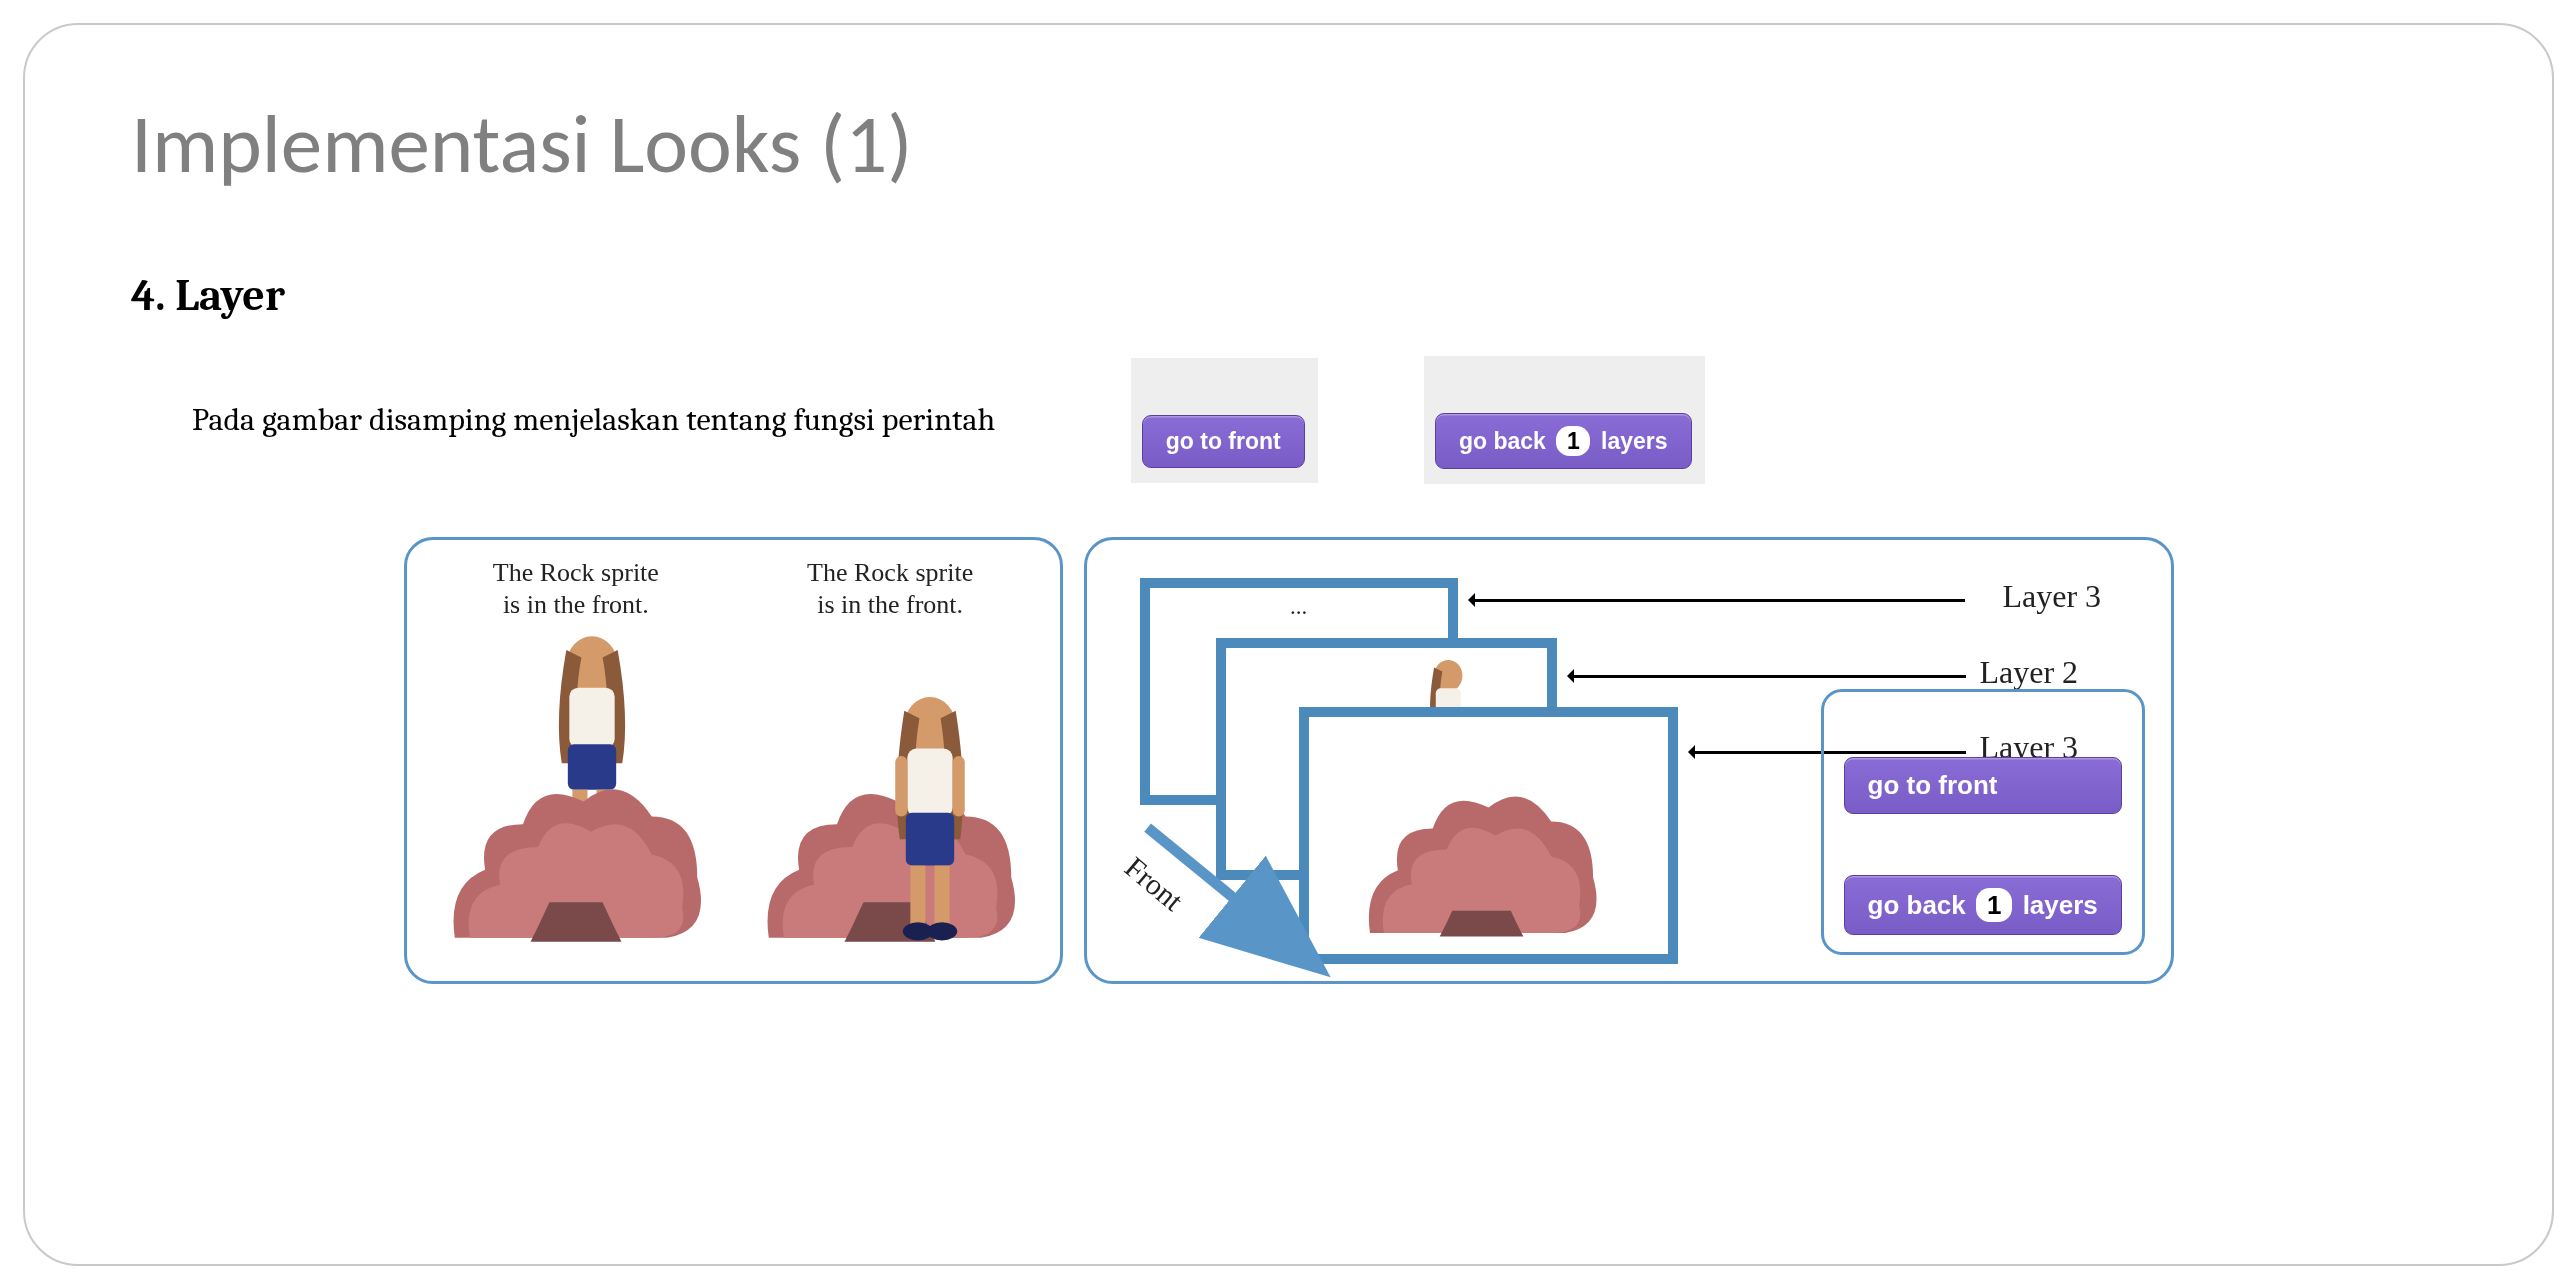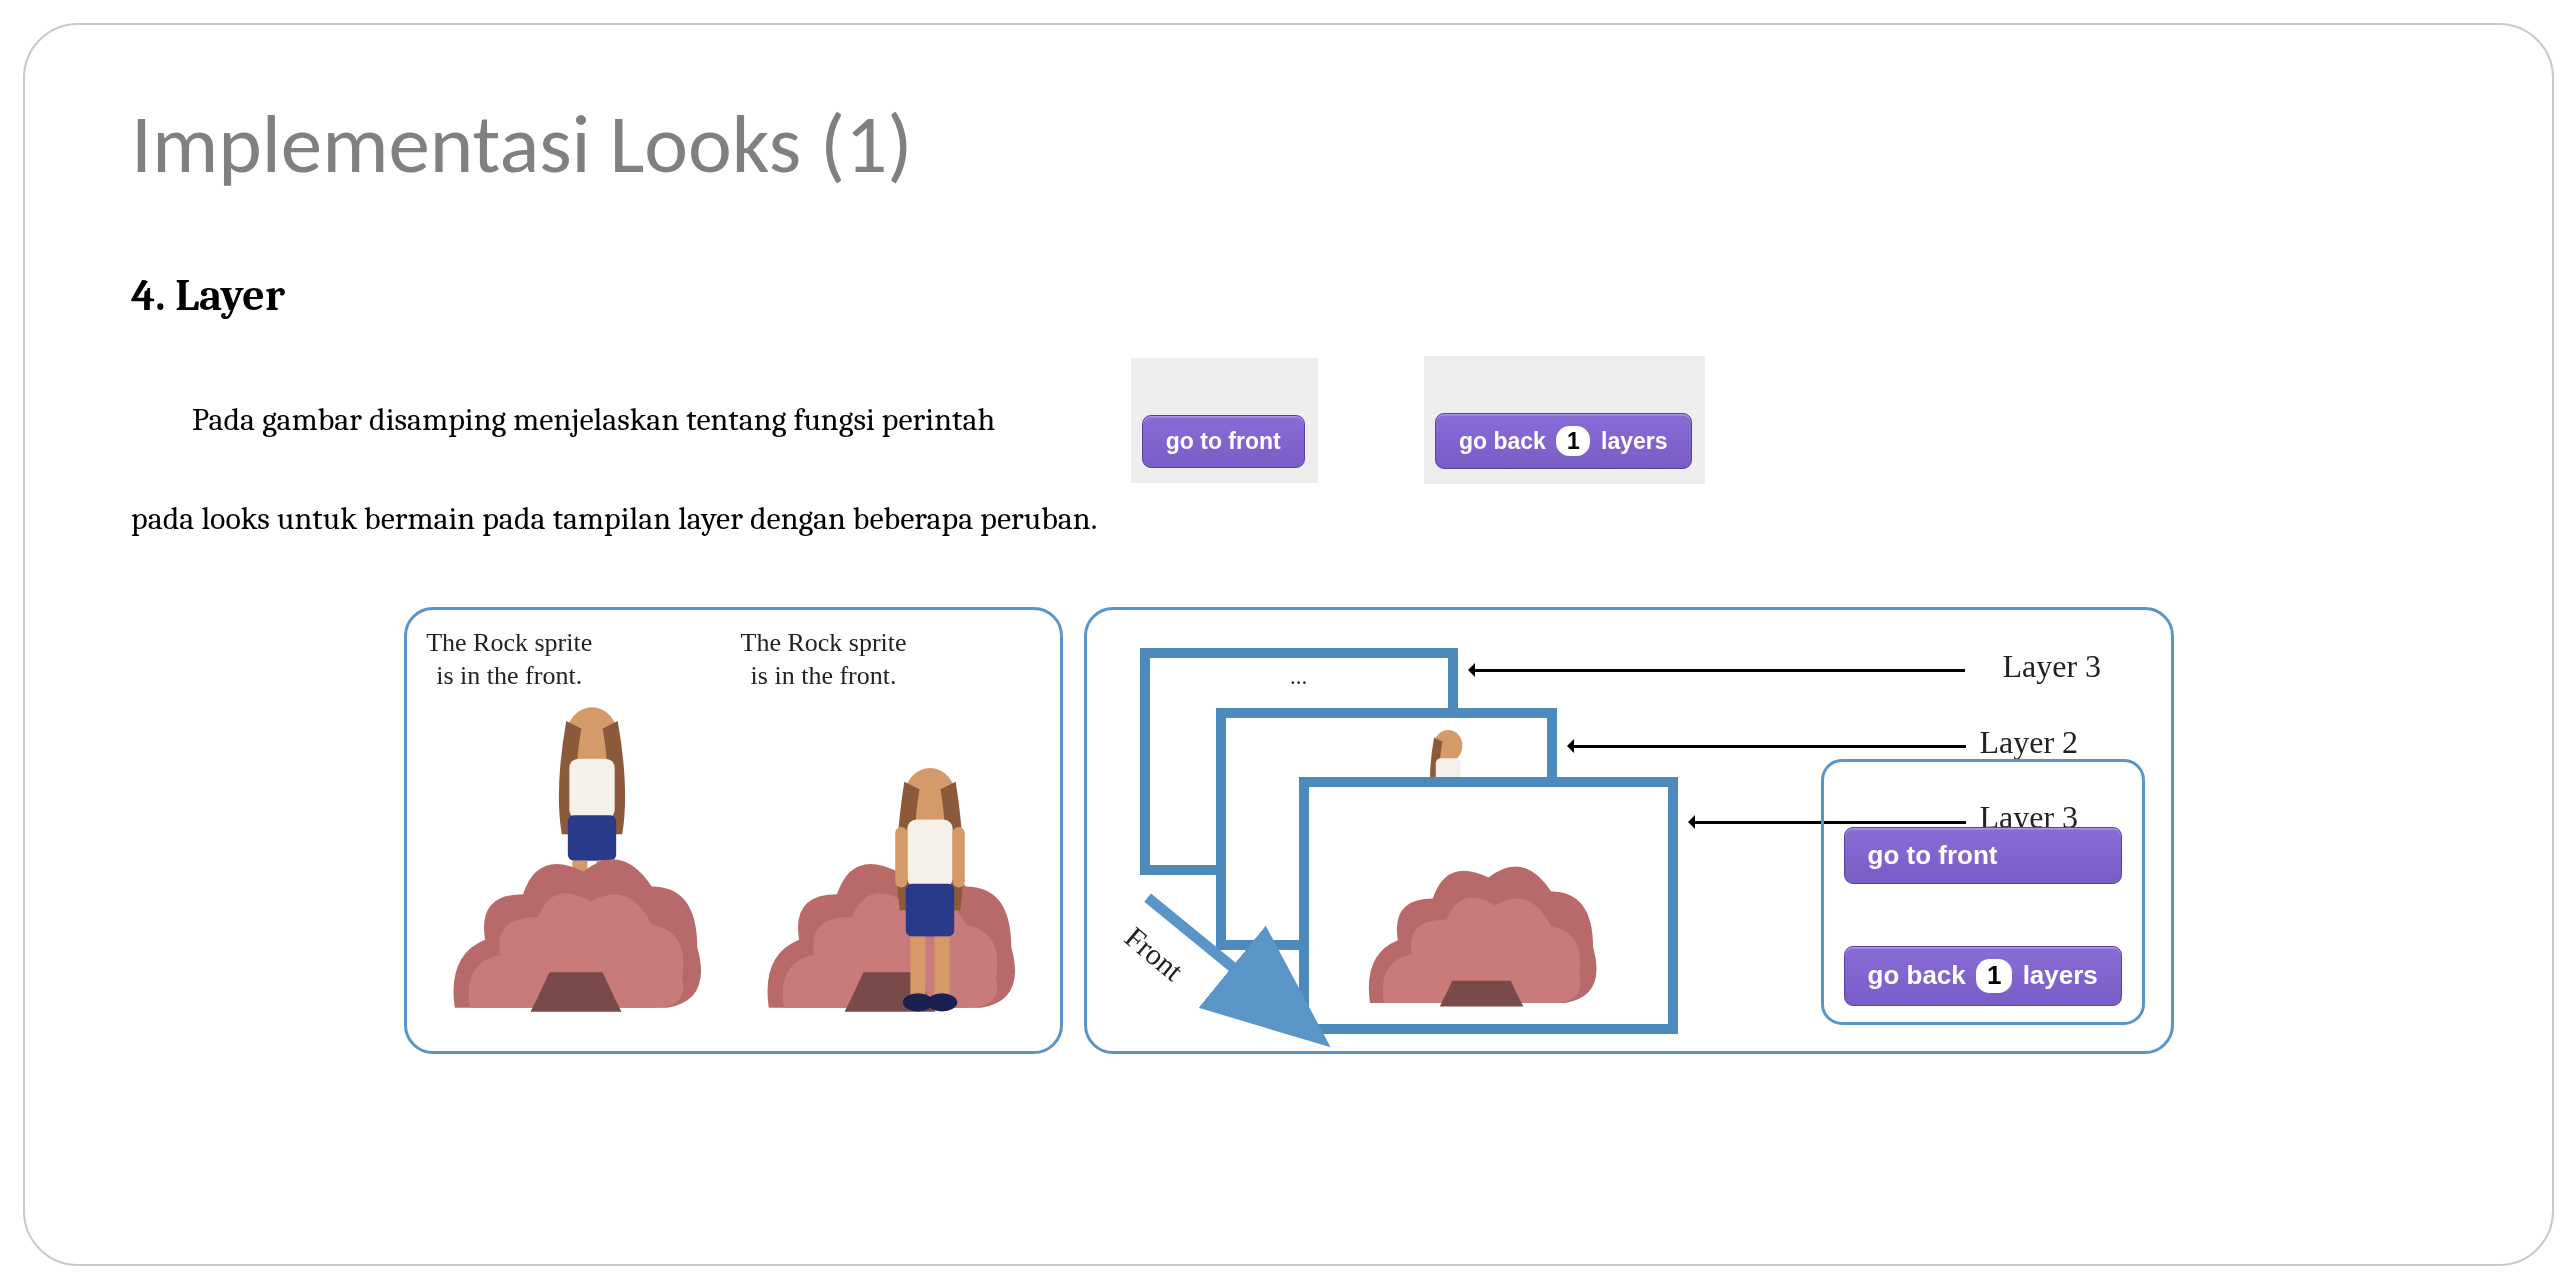--- a/index.html
+++ b/index.html
@@ -22,21 +22,21 @@
     box-shadow: inset 0 1.5px 0 rgba(255,255,255,.3);
     margin-top: 48px;
   }
   .block-wrap { background: #eee; padding: 9px 13.6px 15px 10.6px; display: inline-block; }
   .block .pill { background: #fff; color: #000; border-radius: 13.6px; padding: 1.5px 10.6px; font-weight: 700; }
   .block.sm { font-size: 23px; }
   .block.md { font-size: 26px; }
   .illus-row { display: flex; justify-content: center; gap: 21px; margin-top: 53px; }
   .panel { border: 3.8px solid #5a95c8; border-radius: 29px; background: #fff; font-family: 'Comic Sans MS', cursive; color: #222; }
   .panel.a { width: 659px; height: 447px; padding: 16.7px 19.7px; display: flex; gap: 15px; }
-  .panel.a .half { flex: 1; display: flex; flex-direction: column; align-items: flex-start; }
+  .panel.a .half { flex: 1; display: flex; flex-direction: column; align-items: center; }
   .panel.a .cap { font-size: 26px; text-align: center; line-height: 1.25; margin-bottom: 9px; }
   .sprite-box { flex: 1; width: 100%; position: relative; }
   .rock { position: absolute; left: 50%; bottom: 7.6px; transform: translateX(-50%); }
   .girl { position: absolute; }
   .panel.b { width: 1090px; height: 447px; position: relative; }
   .layer-card { position: absolute; border: 10.6px solid #4c8abb; background: #fff; }
   .lc3 { left: 53px; top: 38px; width: 318px; height: 227px; }
   .lc2 { left: 129px; top: 98px; width: 341px; height: 242px; }
   .lc1 { left: 212px; top: 167px; width: 379px; height: 257px; overflow: hidden; }
   .lc3 .dots { font-family: 'Comic Sans MS', cursive; font-size: 23px; text-align: center; margin-top: 6px; }
@@ -70,21 +70,20 @@
       <span class="block-wrap">
         <span class="block sm">
           <span>go back</span>
           <span class="pill">1</span>
           <span>layers</span>
         </span>
       </span>
     </div>
   </div>
 
-  <div class="para">pada looks untuk bermain pada tampilan layer dengan beberapa peruban.</div>
 
   <div class="illus-row">
 
     <div class="panel a">
       <div class="half">
         <div class="cap">
           <span>The Rock sprite</span><br>
           <span>is in the front.</span>
         </div>
         <div class="sprite-box">

